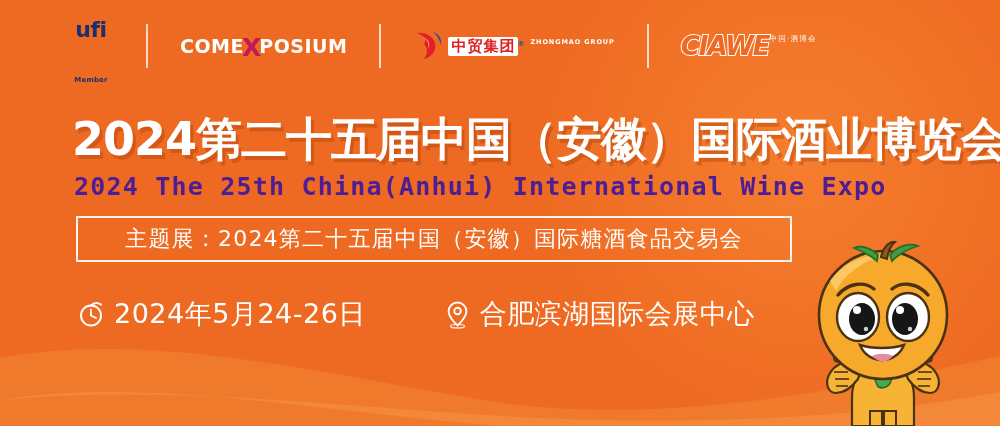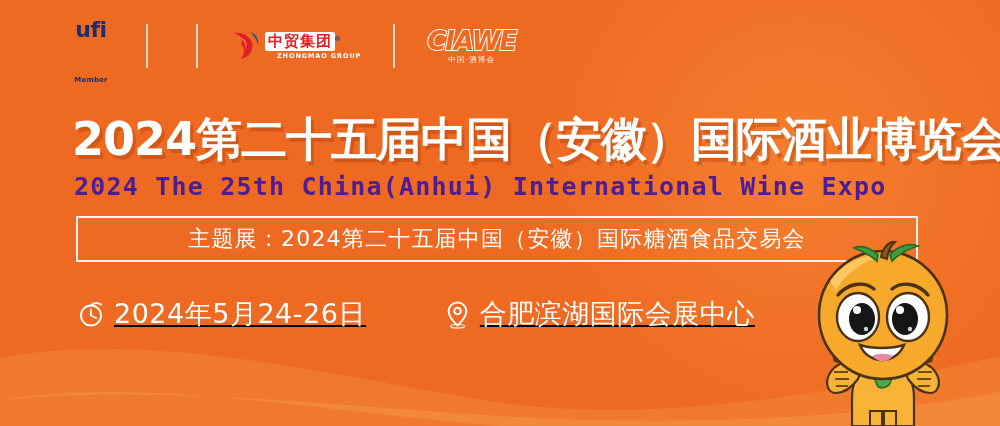--- a/index.html
+++ b/index.html
@@ -51,36 +51,36 @@
     font-weight:700; font-size:19px; color:#ffffff; letter-spacing:.5px;
   }
   .comex-x{
     font-family:"DejaVu Sans",sans-serif;
     font-weight:700; font-size:25px; color:#c0185c; margin:0 -2px;
     transform:translateY(1px);
   }
   
   .zm{ display:flex; align-items:center; gap:5px; }
   .zm-mark{ width:30px; height:32px; position:relative; }
-  .zm-text{ display:flex; flex-direction:column; align-items:flex-start; }
+  .zm-text{ display:flex; flex-direction:row; align-items:flex-start; }
   .zm-cn{
     font-family:"DejaVu Sans",sans-serif;
     font-size:15px; font-weight:700; color:#e02021;
     letter-spacing:1px; line-height:17px;
     background:#fff; padding:1px 3px; border-radius:2px;
     position:relative;
   }
   .zm-cn sup{ font-size:7px; color:#1c4c9c; position:absolute; right:-7px; top:-1px; }
   .zm-en{
     font-family:"DejaVu Sans",sans-serif;
     font-size:6.5px; font-weight:700; color:#ffffff;
     letter-spacing:.9px; line-height:9px; margin-top:1px;margin-left:12px;
   }
   
-  .ciawe{ display:flex; flex-direction:column; align-items:center; }
+  .ciawe{ display:flex; flex-direction:row; align-items:flex-start; }
   .ciawe-word{
     font-family:"DejaVu Sans",sans-serif;
     font-weight:700; font-style:italic; font-size:26px; line-height:26px;
     color:#ee6a22; letter-spacing:-1px;
     -webkit-text-stroke:2px #ffffff;
     paint-order:stroke fill;
   }
   .ciawe-sub{
     font-family:"DejaVu Sans",sans-serif;
     font-size:7.5px; color:#ffffff; letter-spacing:1.2px; line-height:10px;
@@ -97,33 +97,33 @@
   }
   .title-en{
     position:absolute; left:74px; top:172px; z-index:5;
     font-family:"DejaVu Sans Mono","Liberation Mono",monospace;
     font-weight:700; font-size:25px; line-height:30px;
     color:#4c1d95; letter-spacing:1.2px; white-space:nowrap;
   }
   
   .theme-box{
     position:absolute; left:76px; top:216px; z-index:5;
-    width:842px; height:46px;
+    width:716px; height:46px;
     border:2px solid rgba(255,255,255,.92);
     display:flex; align-items:center; justify-content:center;
   }
   .theme-text{
     font-family:"DejaVu Sans","Liberation Sans",sans-serif;
     font-size:22px; font-weight:400; color:#ffffff;
     letter-spacing:1.2px; white-space:nowrap;
   }
   
   .meta-row{
     position:absolute; left:78px; top:296px; z-index:5;
-    display:flex; align-items:center; gap:78px;text-decoration:underline;
+    display:flex; align-items:center; gap:78px;
   }
   .meta-item{ display:flex; align-items:center; gap:9px; }
   .meta-text{
     font-family:"DejaVu Sans","Liberation Sans",sans-serif;
     font-size:27px; font-weight:400; color:#ffffff;
     letter-spacing:.5px; white-space:nowrap;
   }
   .ic{ flex:0 0 auto; }
 
   
@@ -156,20 +156,27 @@
               <path d="M21,15 L28,10"></path>
           </g>
         </svg>
         <div class="ufi-word">ufi</div>
         <div class="ufi-member">Member</div>
       </div>
     </div>
 
     <div class="vdiv"></div>
 
+    <div class="logo-cell">
+      <div class="comex">
+        <span class="comex-t">COME</span>
+        <span class="comex-x">X</span>
+        <span class="comex-t">POSIUM</span>
+      </div>
+    </div>
 
     <div class="vdiv"></div>
 
     <div class="logo-cell">
       <div class="zm">
         <svg class="zm-mark" viewBox="0 0 30 32">
           <path d="M4,3 C12,2 20,6 22,13 C24,20 19,27 11,29 C15,23 15,18 11,14 C14,11 12,6 4,3 Z" fill="#e02021"></path>
           <path d="M9,7 C16,9 18,14 15,19 C17,13 13,9 9,7 Z" fill="#ffffff" opacity=".55"></path>
           <path d="M20,2 C26,4 29,9 28,15 C27,10 24,5 20,2 Z" fill="#1c4c9c"></path>
         </svg>

